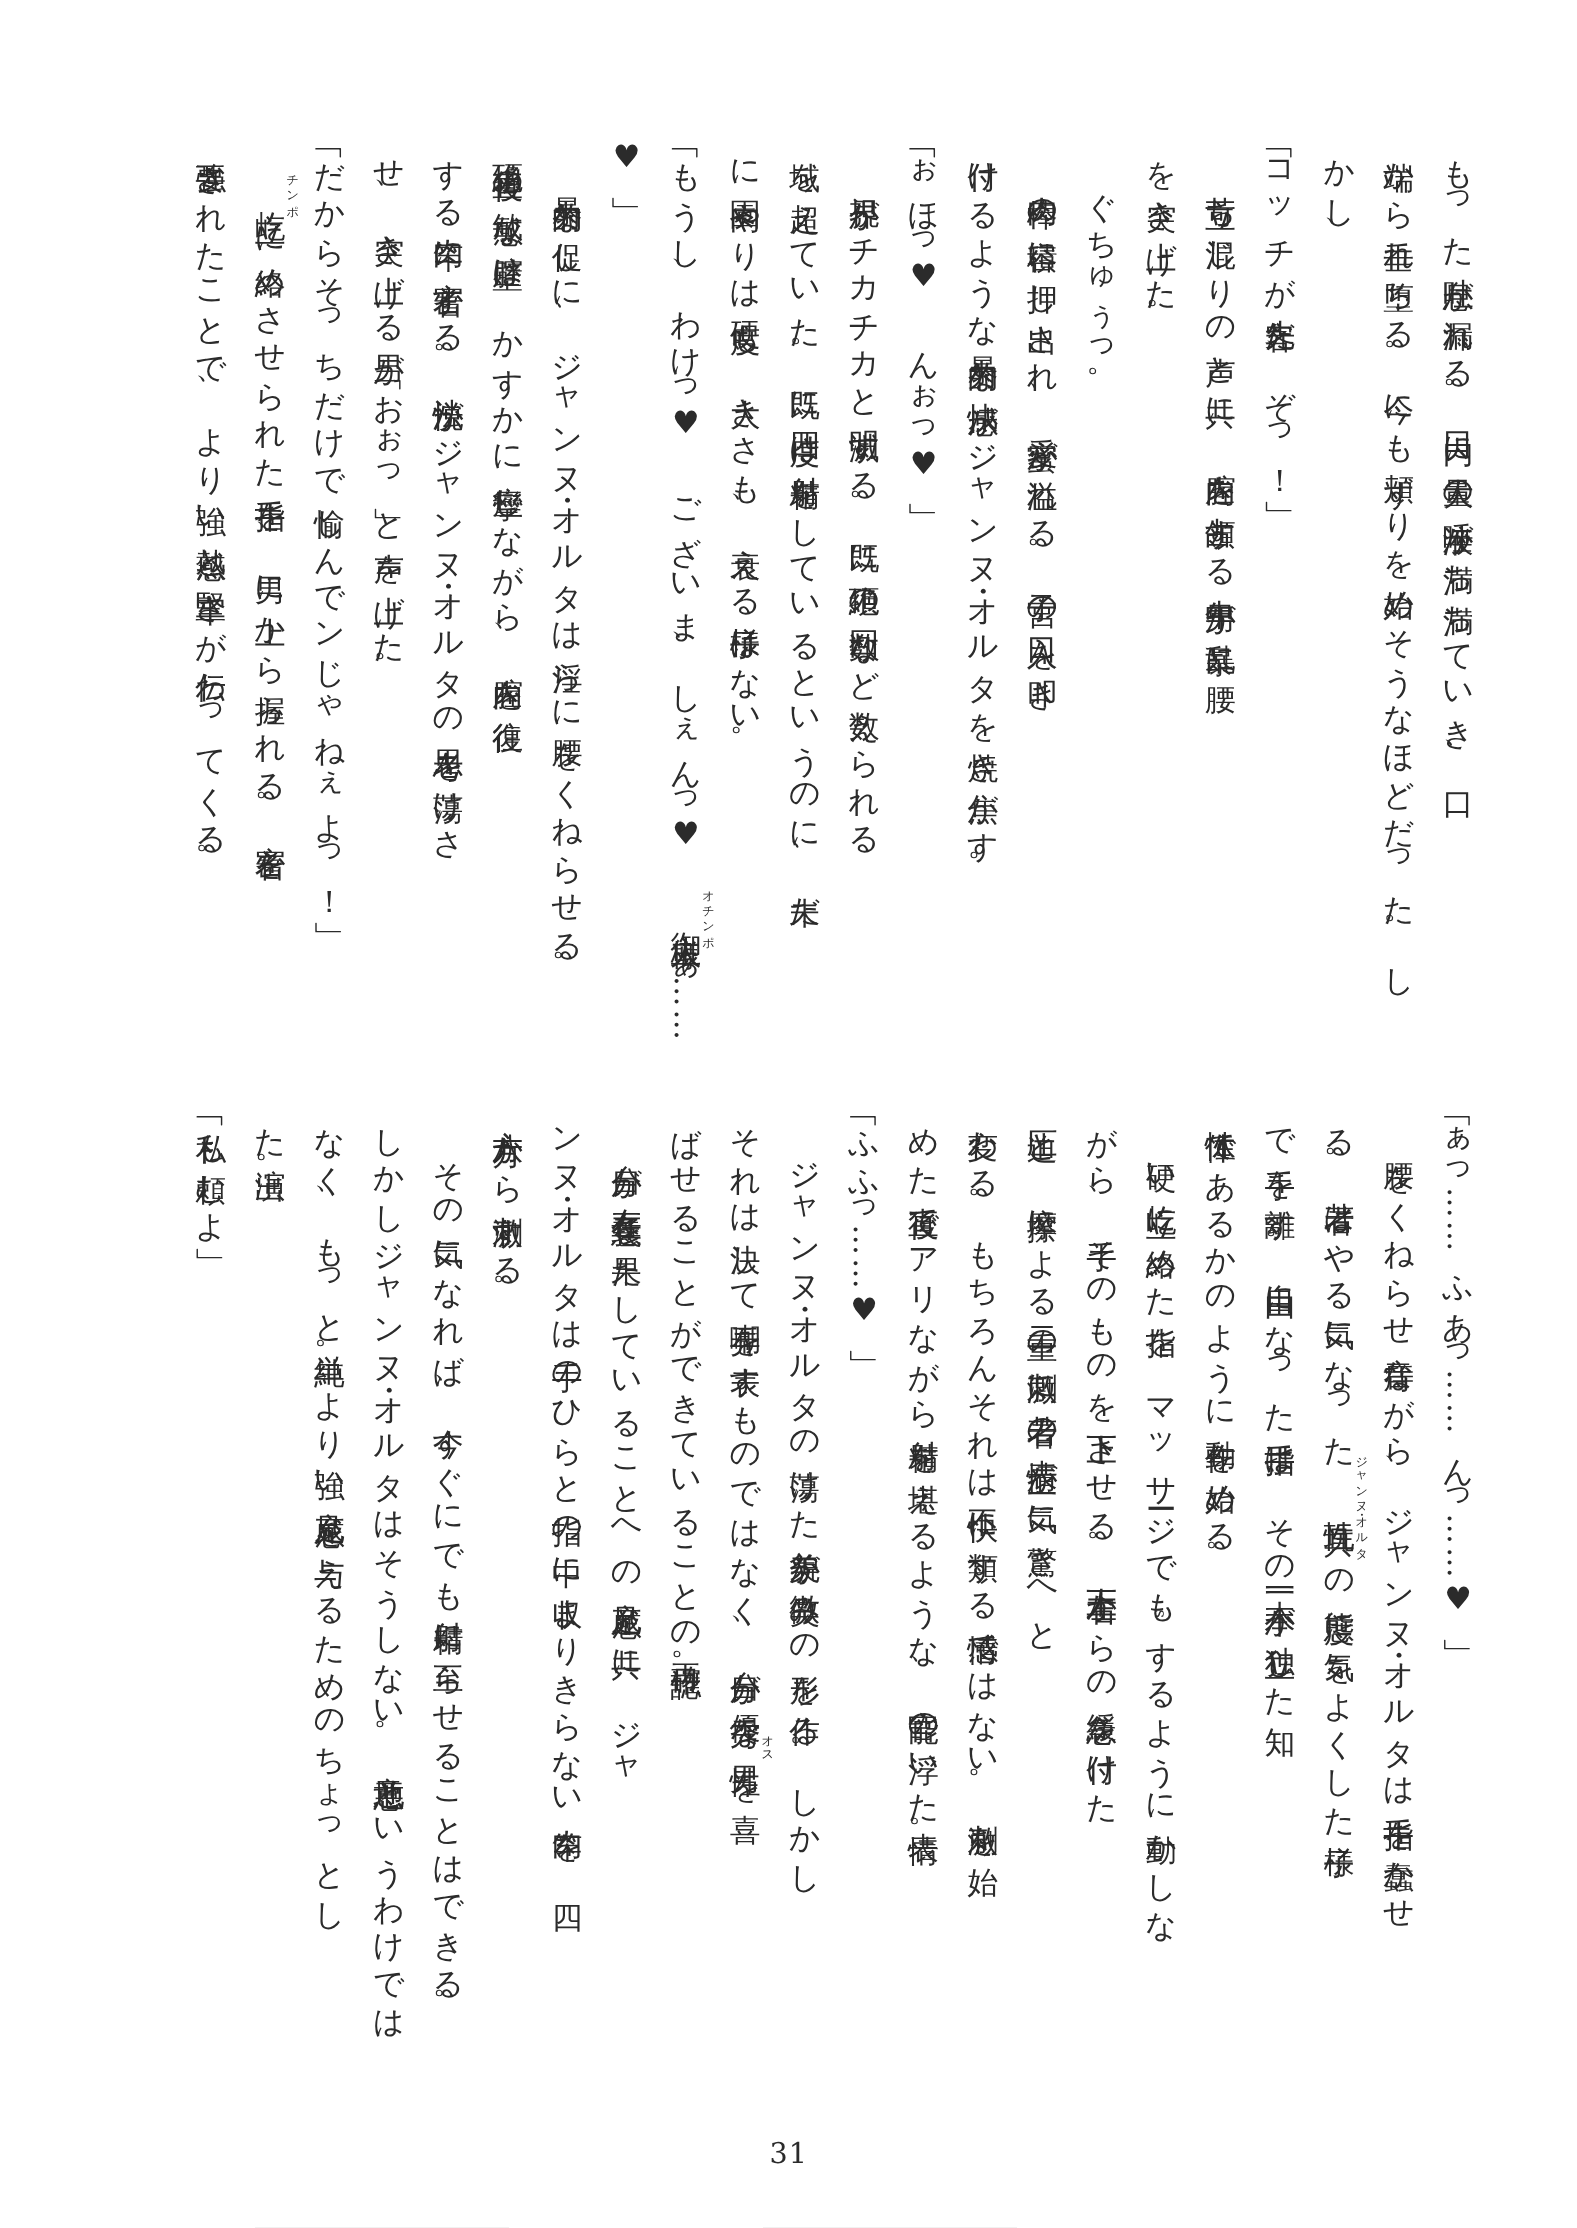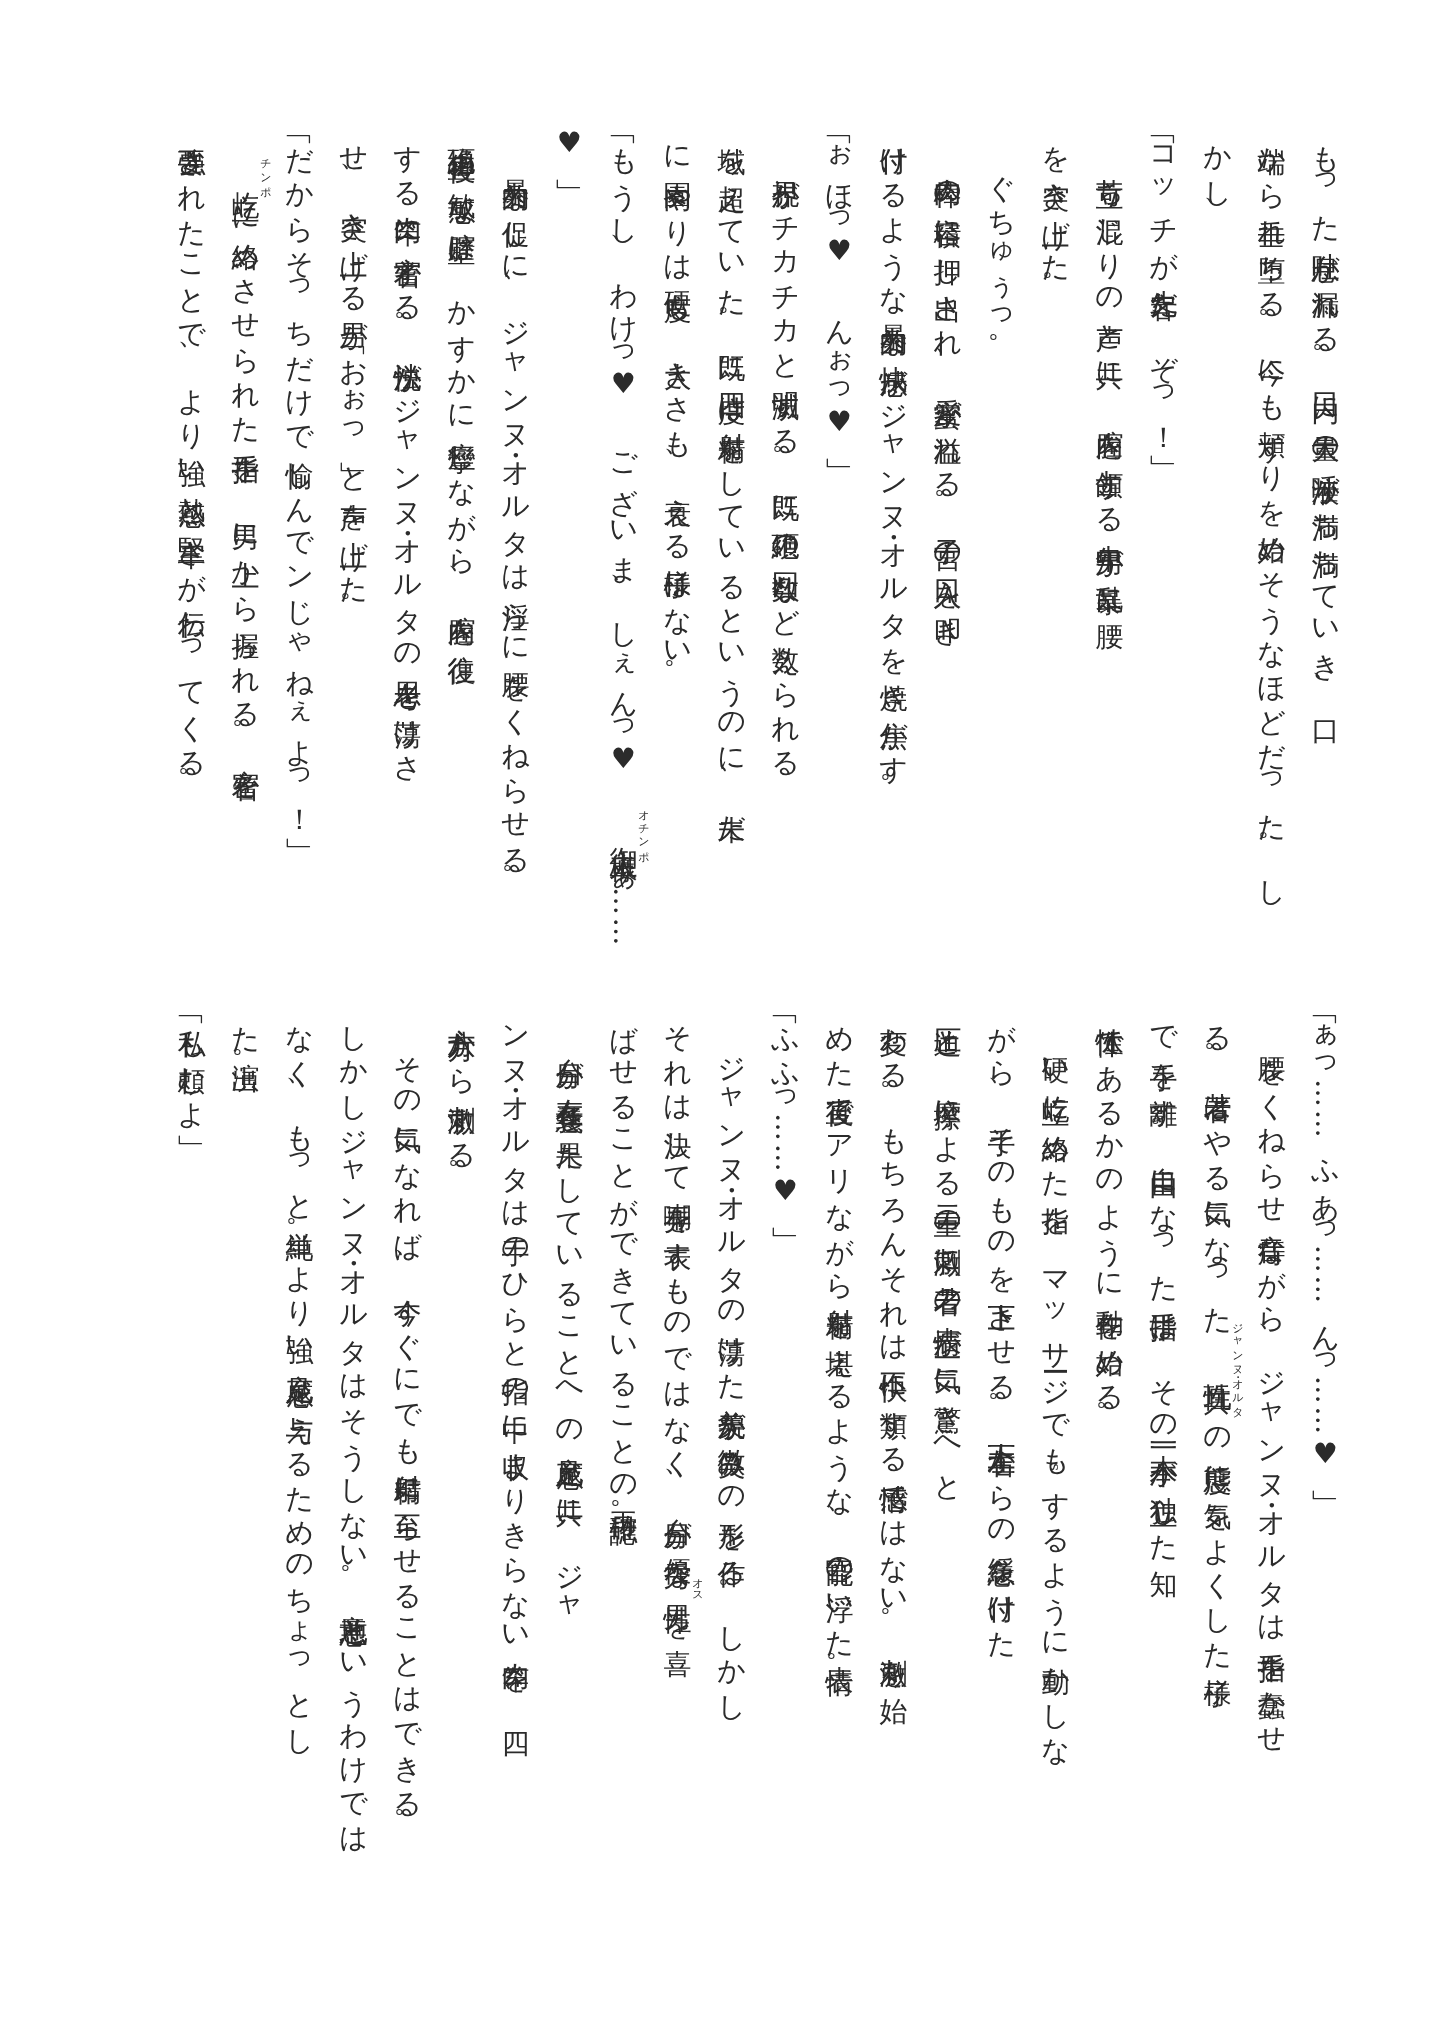--- a/index.html
+++ b/index.html
@@ -91,13 +91,14 @@
       <div class="col">ばせることができていることの再確認。</div>
       <div class="col">　自分が存在意義を果たしていることへの充足感と共に、ジャ</div>
       <div class="col">ンヌ・オルタは手のひらと指の中に収まりきらない肉竿を、四</div>
       <div class="col">方八方から刺激する。</div>
       <div class="col">　その気になれば、今すぐにでも射精に至らせることはできる。</div>
       <div class="col">しかしジャンヌ・オルタはそうしない。意地悪というわけでは</div>
       <div class="col">なく、もっと単純。より強い充足感を与えるためのちょっとし</div>
       <div class="col">た演出。</div>
       <div class="col">「私も頼むよ」</div>
     </div>
+  <div class="page-number">31</div>
 </div>
 
 </body></html>

